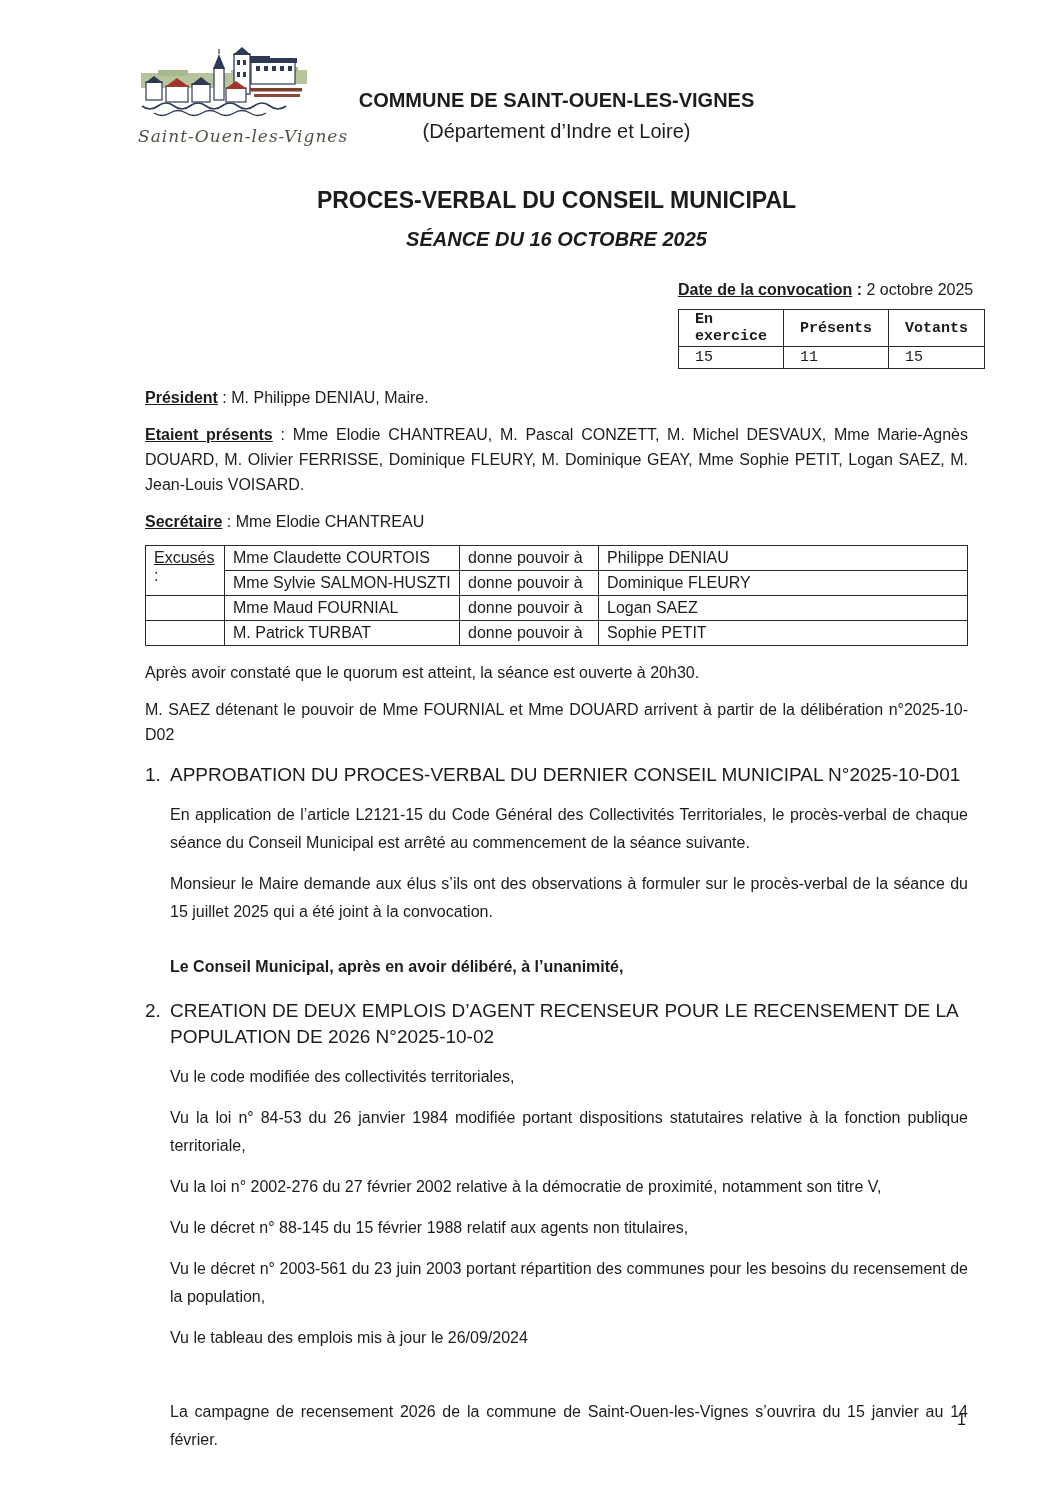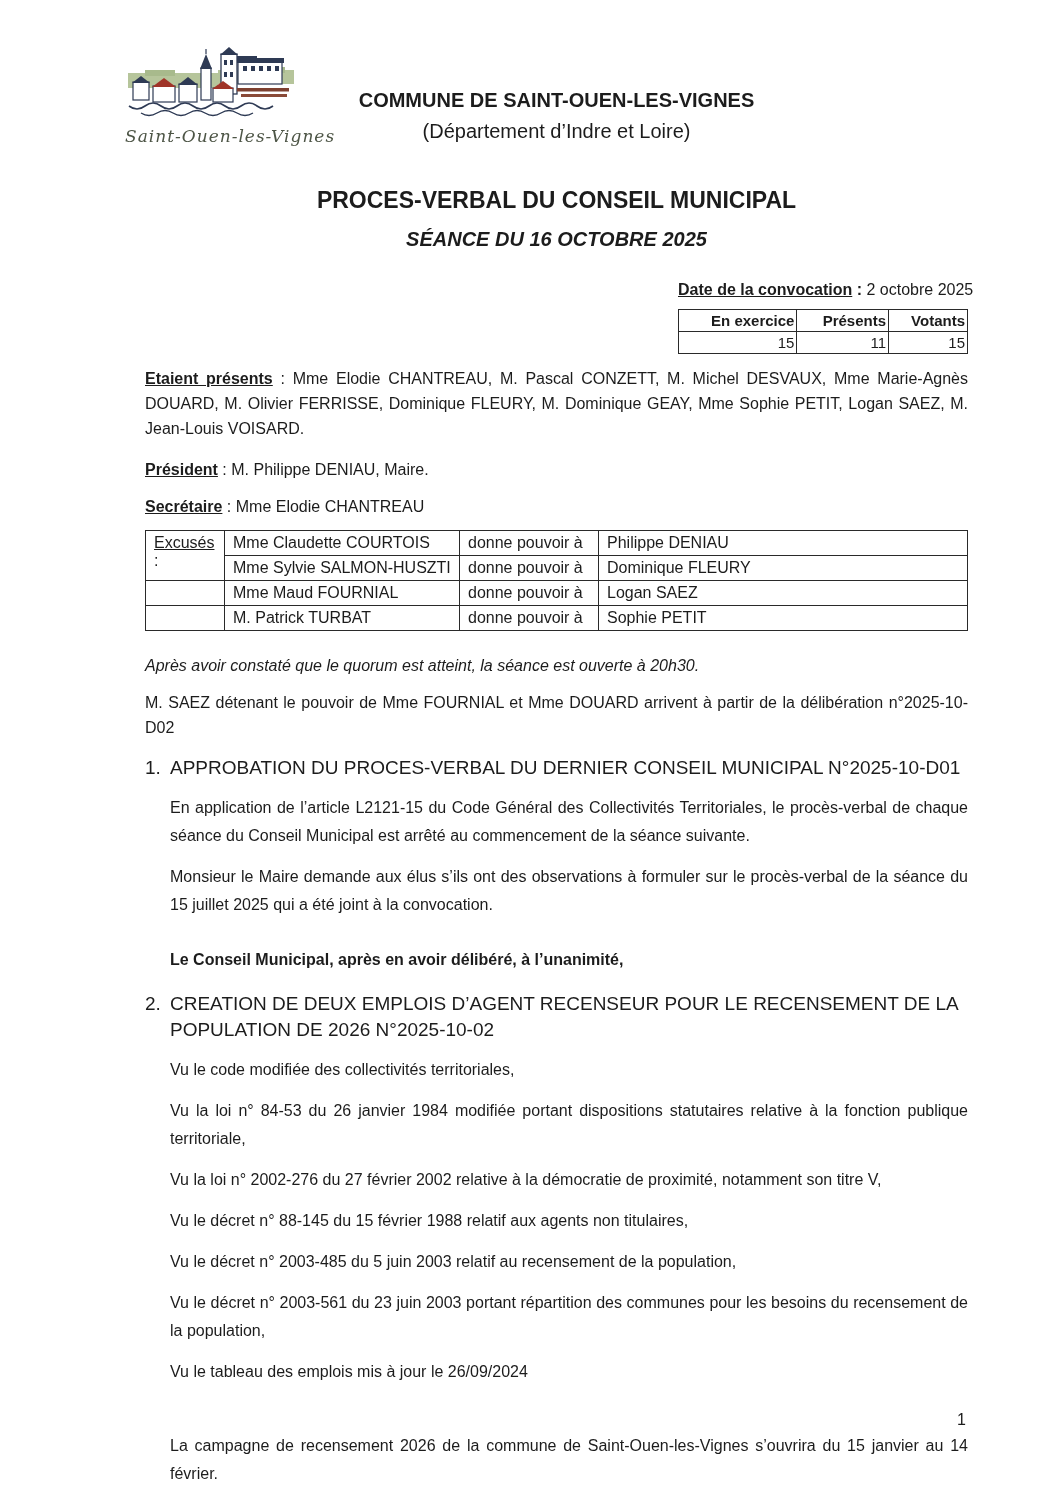--- a/index.html
+++ b/index.html
@@ -12,43 +12,43 @@
     font-size:16px;
     box-sizing:border-box;
     padding:48px 90px 0 145px;
     overflow:hidden;
   }
   .u  { text-decoration:underline; }
   .b  { font-weight:bold; }
   .bu { font-weight:bold; text-decoration:underline; }
 
   
-  .logo { position:absolute; left:125px; top:46px; width:172px; text-align:center; }
+  .logo { position:absolute; left:138px; top:46px; width:172px; text-align:center; }
   .logo-caption {
     font-family:"DejaVu Serif","Liberation Serif",serif;
     font-style:italic; font-size:17px; color:#4d5546;
     letter-spacing:1px; margin-top:2px; white-space:nowrap;
   }
   .hdr-commune   { text-align:center; margin-top:40px; font-size:20px; font-weight:bold; line-height:24px; }
   .hdr-dept      { text-align:center; margin-top:7px;  font-size:20px; line-height:24px; }
   .doc-title     { text-align:center; margin-top:43px; font-size:23px; font-weight:bold; line-height:28px; }
   .doc-seance    { text-align:center; margin-top:13px; font-size:20px; font-weight:bold; font-style:italic; line-height:24px; }
 
   
   .convocation-block { width:290px; margin-left:auto; margin-top:29px; }
   .convocation-line  { font-size:16px; white-space:nowrap; line-height:20px; }
   table.attendance   { border-collapse:collapse; width:290px; margin-top:9px; font-size:15px; }
-  table.attendance td { border:1.6px solid #2a2a2a; text-align:right; padding:1px 2px; height:19px; }
+  table.attendance td { border:1.6px solid #2a2a2a; text-align:left; padding:1px 16px; height:19px;font-family:Liberation Mono, monospace; }
   table.attendance .hrow td { font-weight:bold; }
 
   
   .para  { line-height:25px; text-align:justify; }
   .mt16  { margin-top:16px; }
   .mt12  { margin-top:12px; }
-  .mt14  { margin-top:22px;font-style:italic; }
+  .mt14  { margin-top:14px; }
 
   
   table.excuses { border-collapse:collapse; width:100%; margin-top:11px; font-size:16px;padding-left:17px; }
   table.excuses td { border:1.6px solid #2a2a2a; padding:1px 8px; height:22px; vertical-align:middle; }
   table.excuses td.c1 { width:62px; }
   table.excuses td.c2 { width:218px;border-radius:11px; }
   table.excuses td.c3 { width:122px; }
   table.excuses td.lblcell { vertical-align:top; padding-top:3px; }
 
   
@@ -134,25 +134,25 @@
         </tr>
         <tr>
           <td>15</td>
           <td>11</td>
           <td>15</td>
         </tr>
       </tbody>
     </table>
   </div>
 
+  <div class="para mt16">
+    <span class="bu">Président</span><span> : M. Philippe DENIAU, Maire.</span>
+  </div>
   <div class="para mt12">
     <span class="bu">Etaient présents</span><span> : Mme Elodie CHANTREAU, M. Pascal CONZETT, M. Michel DESVAUX, Mme Marie-Agnès DOUARD, M. Olivier FERRISSE, Dominique FLEURY, M. Dominique GEAY, Mme Sophie PETIT, Logan SAEZ, M. Jean-Louis VOISARD.</span>
-  </div>
-  <div class="para mt16">
-    <span class="bu">Président</span><span> : M. Philippe DENIAU, Maire.</span>
   </div>
   <div class="para mt12">
     <span class="bu">Secrétaire</span><span> : Mme Elodie CHANTREAU</span>
   </div>
 
   <table class="excuses">
     <tbody>
       <tr>
         <td class="c1 lblcell" rowspan="2"><span class="u">Excusés</span><span> :</span></td>
         <td class="c2">Mme Claudette COURTOIS</td>
@@ -191,19 +191,18 @@
   <div class="sect-para indent delib">Le Conseil Municipal, après en avoir délibéré, à l’unanimité,</div>
 
   <div class="section-heading" style="margin-top:17px;">
     <span class="section-number">2.</span>
     <span class="section-title">CREATION DE DEUX EMPLOIS D’AGENT RECENSEUR POUR LE RECENSEMENT DE LA POPULATION DE 2026 N°2025-10-02</span>
   </div>
   <div class="sect-para indent">Vu le code modifiée des collectivités territoriales,</div>
   <div class="sect-para indent">Vu la loi n° 84-53 du 26 janvier 1984 modifiée portant dispositions statutaires relative à la fonction publique territoriale,</div>
   <div class="sect-para indent">Vu la loi n° 2002-276 du 27 février 2002 relative à la démocratie de proximité, notamment son titre V,</div>
   <div class="sect-para indent">Vu le décret n° 88-145 du 15 février 1988 relatif aux agents non titulaires,</div>
-  <div class="sect-para indent">Vu le décret n° 2003-485 du 5 juin 2003 relatif au recensement de la population,</div>
   <div class="sect-para indent">Vu le décret n° 2003-561 du 23 juin 2003 portant répartition des communes pour les besoins du recensement de la population,</div>
   <div class="sect-para indent">Vu le tableau des emplois mis à jour le 26/09/2024</div>
   <div class="sect-para indent gap-top">La campagne de recensement 2026 de la commune de Saint-Ouen-les-Vignes s’ouvrira du 15 janvier au 14 février.</div>
 
   <div class="page-number">1</div>
 </div>
 
 </body></html>

